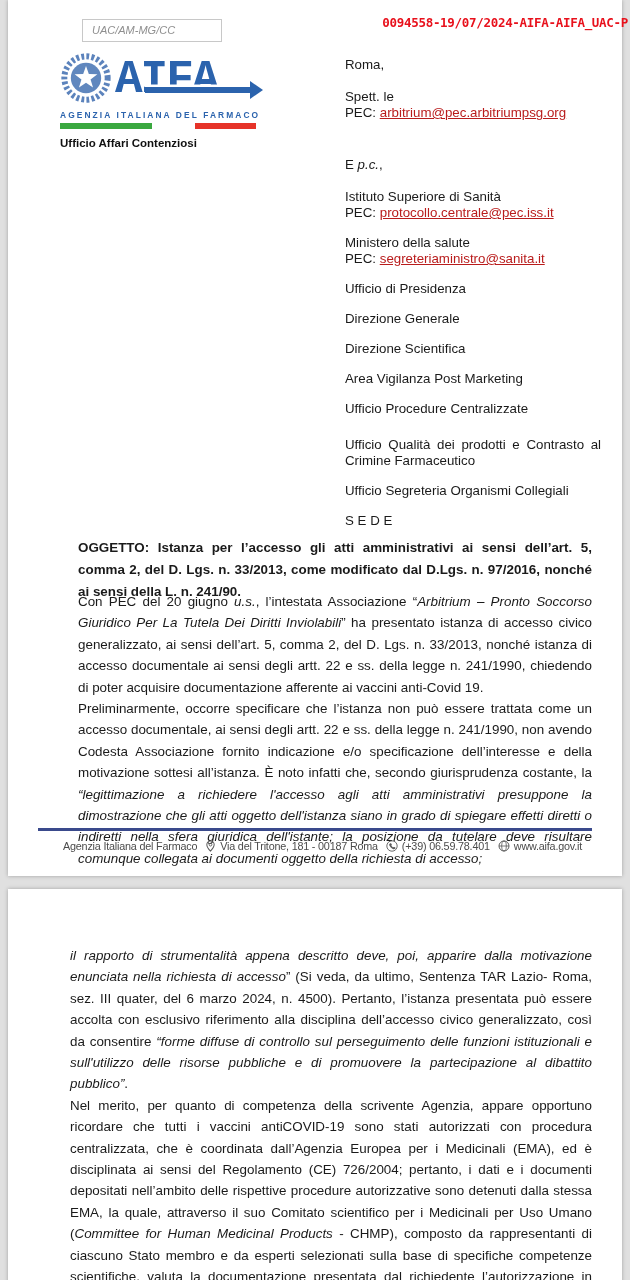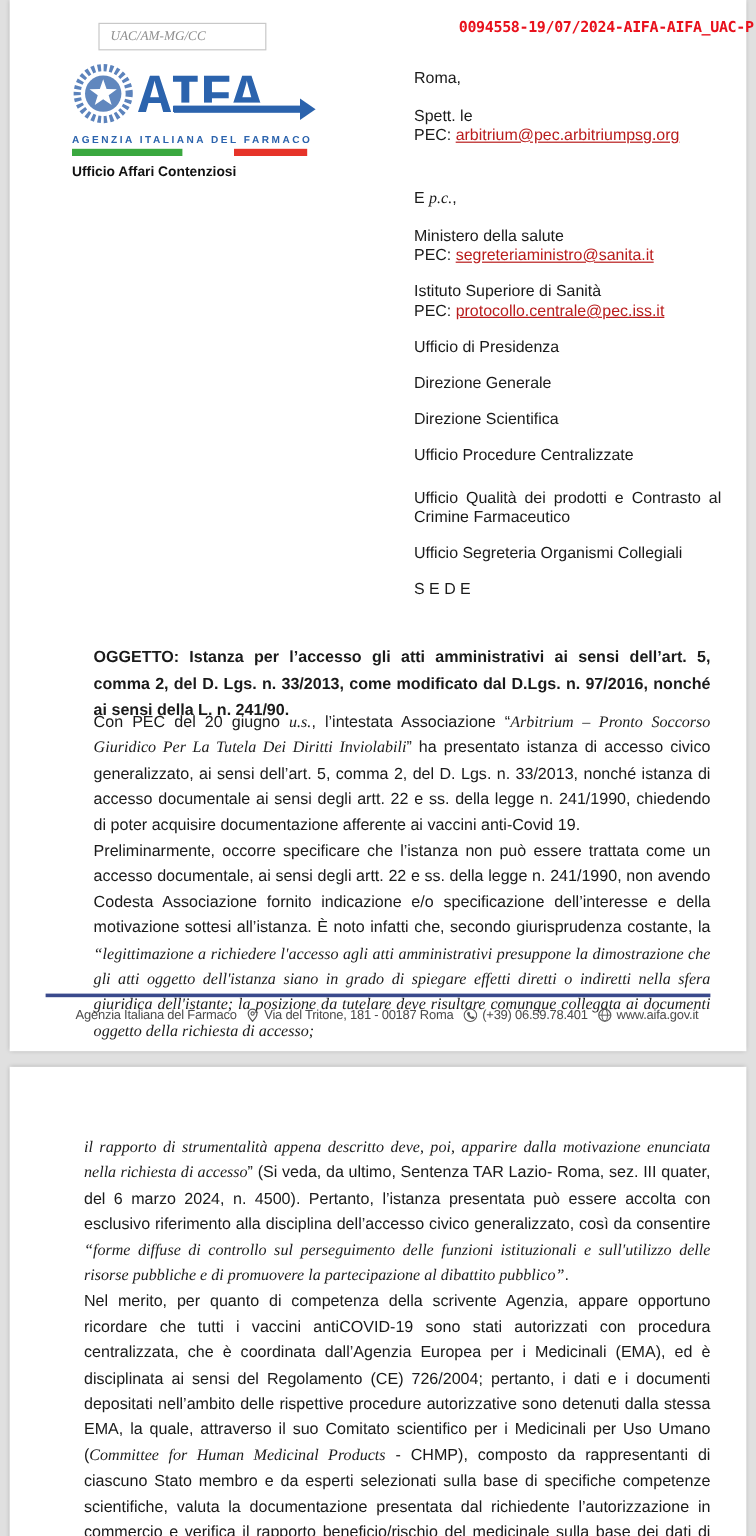--- a/index.html
+++ b/index.html
@@ -13,21 +13,21 @@
     position:absolute; left:8px; right:8px; background:#ffffff;
     box-shadow:0 0 4px rgba(0,0,0,.28);
   }
   .page1 { top:0; height:876px; }
   .page2 { top:889px; height:600px; }
 
   
   .ref-box {
     position:absolute; left:74px; top:19px; width:140px; height:23px;
     border:1px solid #c8c8c8; color:#8f8f8f; font-style:italic;
-    font-size:11px; line-height:21px; padding-left:9px;font-family:Liberation Serif, serif;
+    font-size:11px; line-height:21px; padding-left:9px;
   }
   .protocol {
     position:absolute; top:15px; right:-6px; white-space:nowrap;
     font-family:"DejaVu Sans Mono", monospace; font-weight:bold;
     font-size:12.5px; color:#e8111c; letter-spacing:-0.3px;
   }
 
   
   .logo { position:absolute; left:52px; top:52px; width:196px; }
   .logo-top { display:flex; align-items:center; }
@@ -50,21 +50,21 @@
   .logo-office { margin-top:8px; font-size:11.5px; font-weight:bold; width:185px; color:#111; }
 
   
   .rcol { position:absolute; left:337px; top:57px; width:256px; font-size:13.3px; line-height:16px; color:#1a1a1a; }
   .rcol .blk { margin-bottom:14px; }
   .rcol .mb16 { margin-bottom:16px; }
   .rcol .mb18 { margin-bottom:36px; }
   .rcol .office { margin-bottom:14px; }
   .rcol .office2 { text-align:justify;margin-top:20px; }
   .pec a, .pec-link { color:#b91c1c; text-decoration:underline; cursor:pointer; }
-  .it { font-style:italic;font-family:Liberation Serif, serif; }
+  .it { font-style:italic; }
 
   
   .subject {
     position:absolute; left:70px; right:30px; top:537px;
     font-weight:bold; font-size:13.4px; line-height:22px; text-align:justify;
   }
   .body-text { font-size:13.4px; line-height:21.4px; text-align:justify; }
   .body1 { position:absolute; left:70px; right:30px; top:591px; }
 
   
@@ -123,32 +123,33 @@
       <div class="blk mb16">Roma,</div>
 
       <div class="blk mb18">
         <div>Spett. le</div>
         <div class="pec"><span>PEC: </span><span class="pec-link">arbitrium@pec.arbitriumpsg.org</span></div>
       </div>
 
       <div class="blk mb16"><span>E </span><span class="it">p.c.</span><span>,</span></div>
 
       <div class="blk">
+        <div>Istituto Superiore di Sanità</div>
+        <div class="pec"><span>PEC: </span><span class="pec-link">protocollo.centrale@pec.iss.it</span></div>
+      </div>
+
+      <div class="blk">
         <div>Ministero della salute</div>
         <div class="pec"><span>PEC: </span><span class="pec-link">segreteriaministro@sanita.it</span></div>
-      </div>
-
-      <div class="blk">
-        <div>Istituto Superiore di Sanità</div>
-        <div class="pec"><span>PEC: </span><span class="pec-link">protocollo.centrale@pec.iss.it</span></div>
       </div>
 
       <div class="office">Ufficio di Presidenza</div>
       <div class="office">Direzione Generale</div>
       <div class="office">Direzione Scientifica</div>
+      <div class="office">Area Vigilanza Post Marketing</div>
       <div class="office">Ufficio Procedure Centralizzate</div>
       <div class="office office2">Ufficio Qualità dei prodotti e Contrasto al Crimine Farmaceutico</div>
       <div class="office">Ufficio Segreteria Organismi Collegiali</div>
       <div class="office">S E D E</div>
     </div>
 
     <div class="subject">OGGETTO: Istanza per l’accesso gli atti amministrativi ai sensi dell’art. 5, comma 2, del D. Lgs. n. 33/2013, come modificato dal D.Lgs. n. 97/2016, nonché ai sensi della L. n. 241/90.</div>
 
     <div class="body1 body-text">
       <p><span>Con PEC del 20 giugno </span><span class="it">u.s.</span><span>, l’intestata Associazione “</span><span class="it">Arbitrium – Pronto Soccorso Giuridico Per La Tutela Dei Diritti Inviolabili</span><span>” ha presentato istanza di accesso civico generalizzato, ai sensi dell’art. 5, comma 2, del D. Lgs. n. 33/2013, nonché istanza di accesso documentale ai sensi degli artt. 22 e ss. della legge n. 241/1990, chiedendo di poter acquisire documentazione afferente ai vaccini anti-Covid 19.</span></p>

